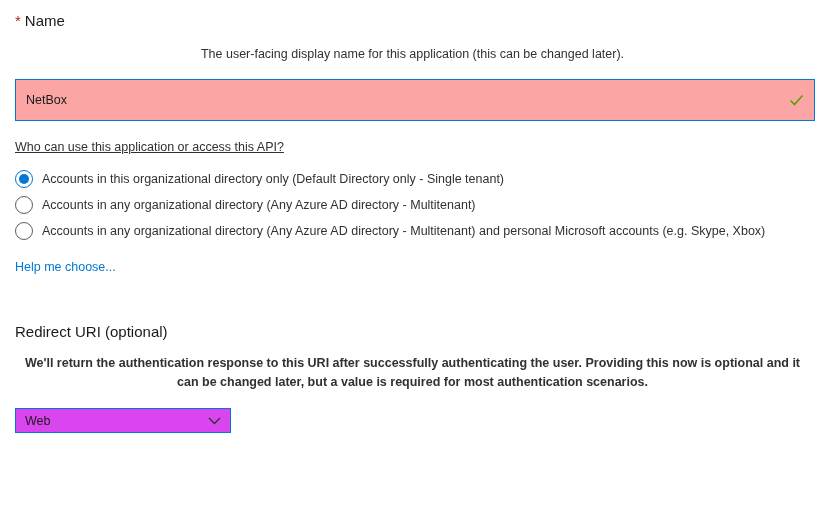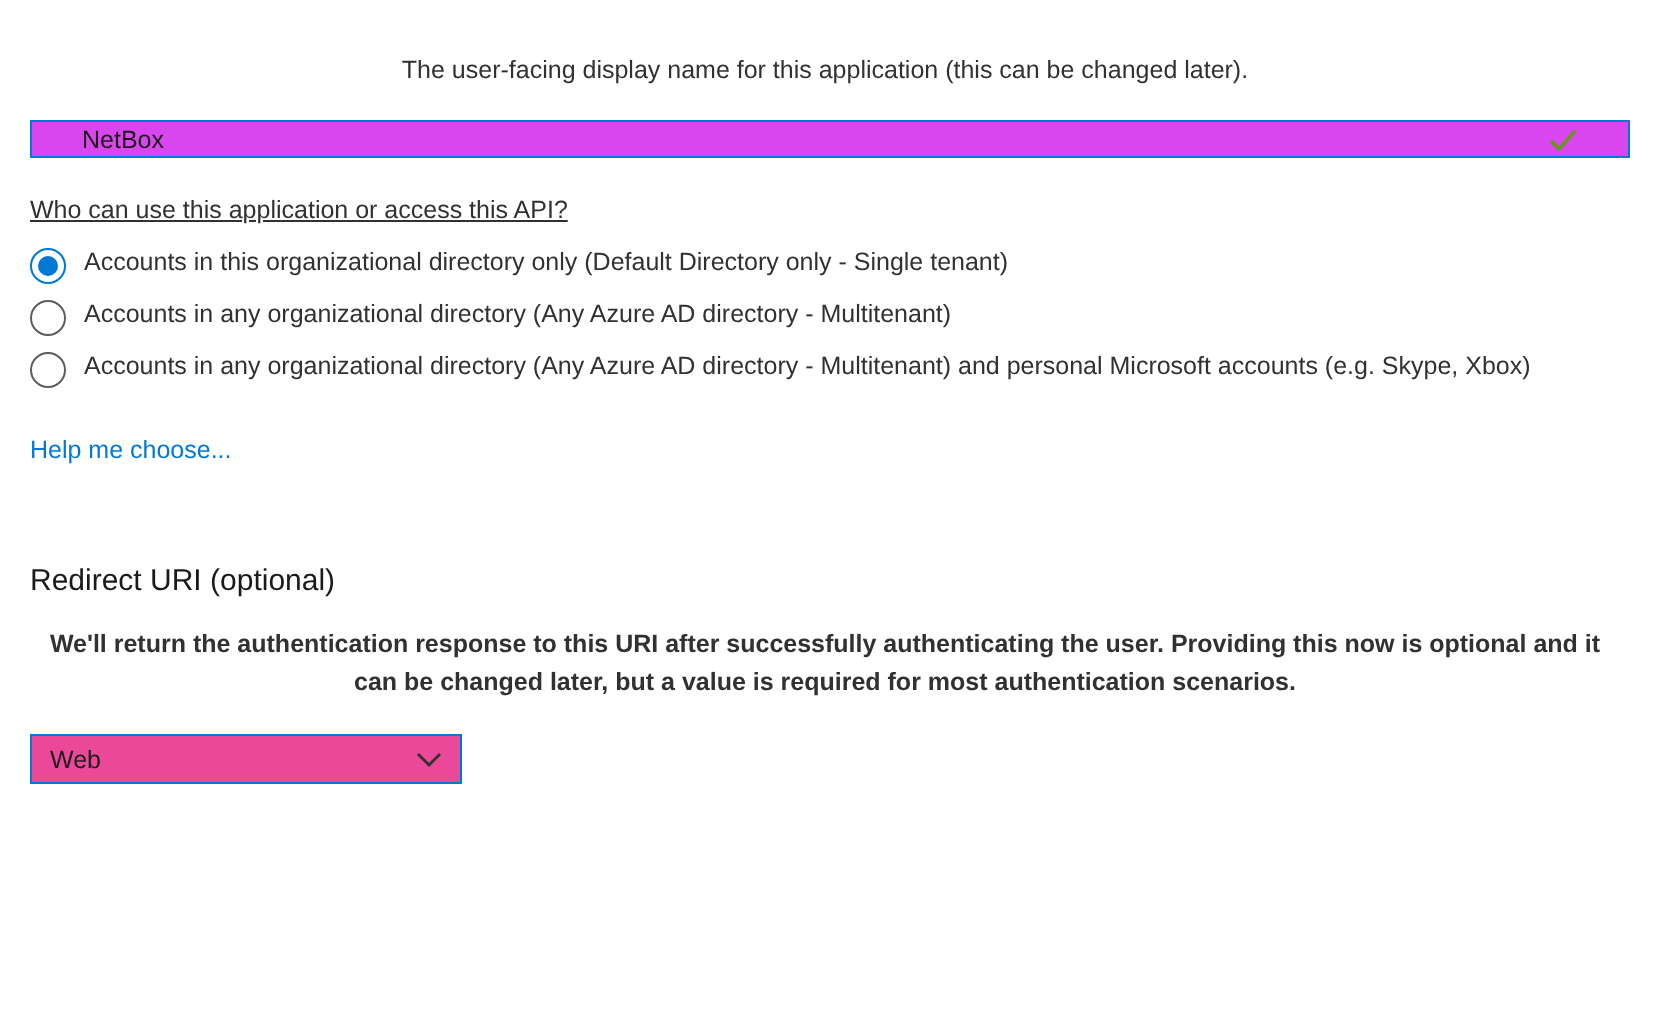--- a/index.html
+++ b/index.html
@@ -24,26 +24,26 @@
     font-size:12.5px;
     color:#323130;
     margin-top:16px;
     line-height:19px;
     max-width:795px;
     text-align:center;
   }
 
   .input-box {
     margin-top:15px;
-    height:19px;
+    height:42px;
     border:1px solid #0078d4;
-    background:#d946ef;
+    background:#fca5a5;
     display:flex;
     align-items:center;
-    padding:0 25px;
+    padding:0 10px;
   }
   .input-box input {
     flex:1;
     border:none;
     outline:none;
     font-family:"Liberation Sans", sans-serif;
     font-size:12.5px;
     color:#1b1a19;
     background:transparent;
     height:100%;
@@ -56,20 +56,21 @@
     color:#1b1a19;
   }
   .gap-lg { margin-top:44px; }
   .gap-xl { margin-top:48px; }
 
   .question { font-size:12.5px; margin-top:19px;text-decoration:underline; }
 
   .radio-group { margin-top:12px; }
   .radio-row {
     display:flex;
+    align-items:center;
     height:26px;
     cursor:pointer;
   }
   .radio {
     width:18px; height:18px;
     border-radius:50%;
     border:1px solid #605e5c;
     background:#fff;
     display:flex;
     align-items:center;
@@ -105,30 +106,33 @@
     width:216px;
     height:25px;
     border:1px solid #0078d4;
     display:flex;
     align-items:center;
     justify-content:space-between;
     padding:0 9px;
     font-size:12.5px;
     color:#1b1a19;
     cursor:pointer;
-    background:#ec4899;
+    background:#d946ef;
   }
   .uri-box { width:420px; margin-top:0; }
 </style>
 </head>
 <body>
 
 <div class="page">
 
   
+  <div class="field-label">
+    <span class="required">*</span><span>Name</span>
+  </div>
   <div class="desc">The user-facing display name for this application (this can be changed later).</div>
 
   <div class="input-box">
     <input type="text" value="NetBox" style="">
     <span class="check-icon">
       <svg width="15" height="12" viewBox="0 0 15 12">
           <path d="M1.5 6.5 L5.5 10.5 L13.5 1.5" stroke="#57a300" stroke-width="1.6" fill="none"></path>
         </svg>
     </span>
   </div>

